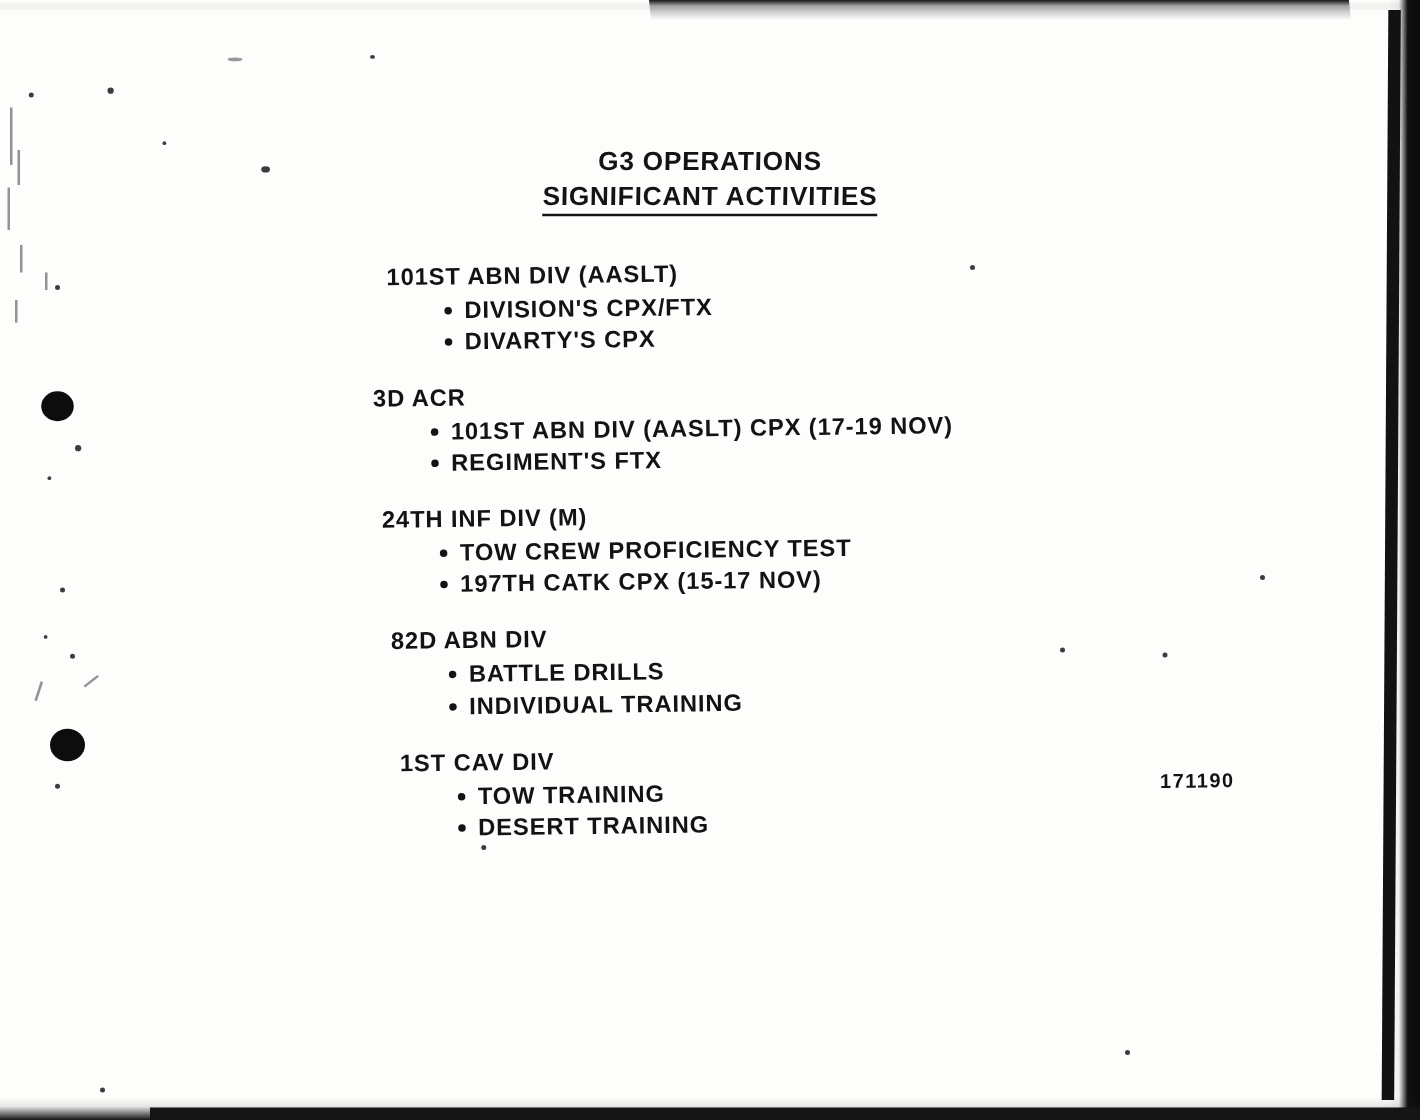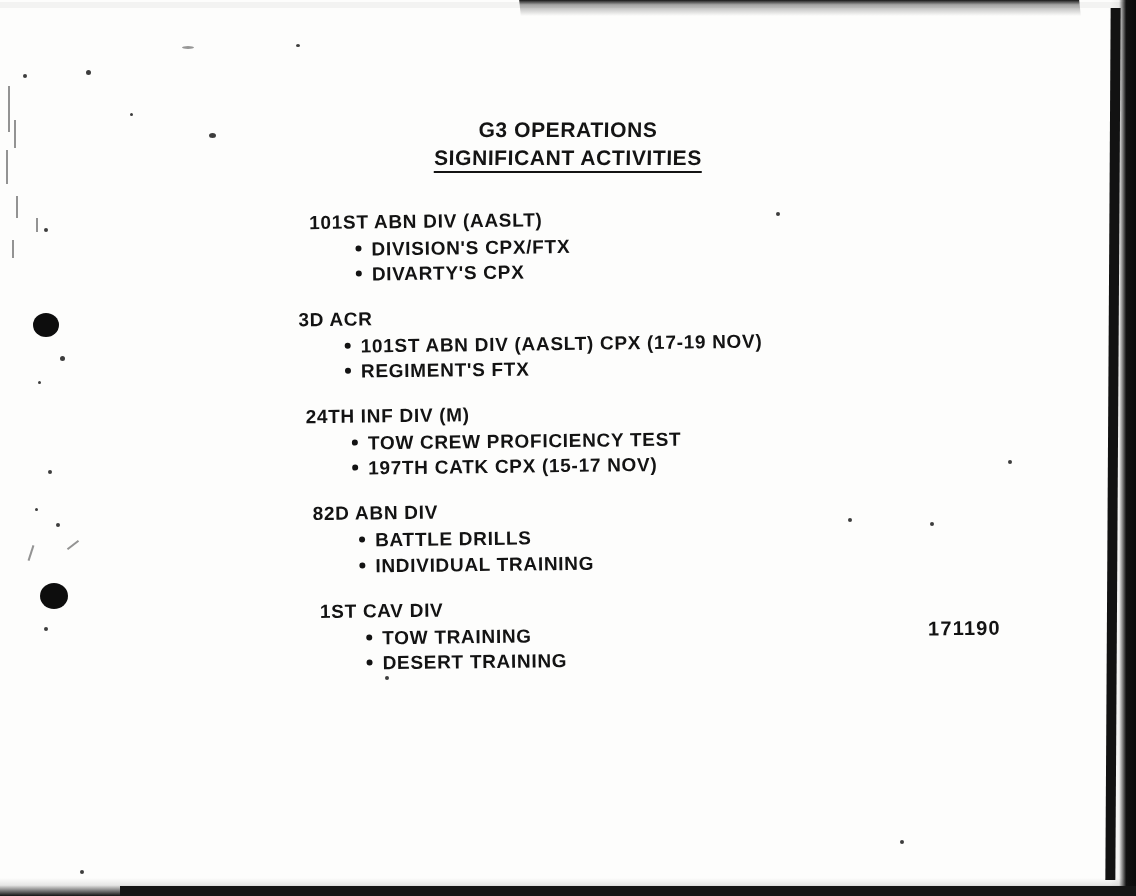--- a/index.html
+++ b/index.html
@@ -175,21 +175,21 @@
   .g0 { margin-left: 12px; }
   .g1 { margin-left: 0px; }
   .g2 { margin-left: 6px; }
   .g3 { margin-left: 12px; }
   .g4 { margin-left: 18px; }
 
   .doc-number {
     position: absolute;
     left: 928px;
     top: 617px;
-    font-size: 20px;
+    font-size: 16px;
     font-weight: bold;
     letter-spacing: 1.2px;
     color: #131313;
     transform: rotate(-0.6deg);
   }
 </style>
 </head>
 <body>
 
 <div id="page">

